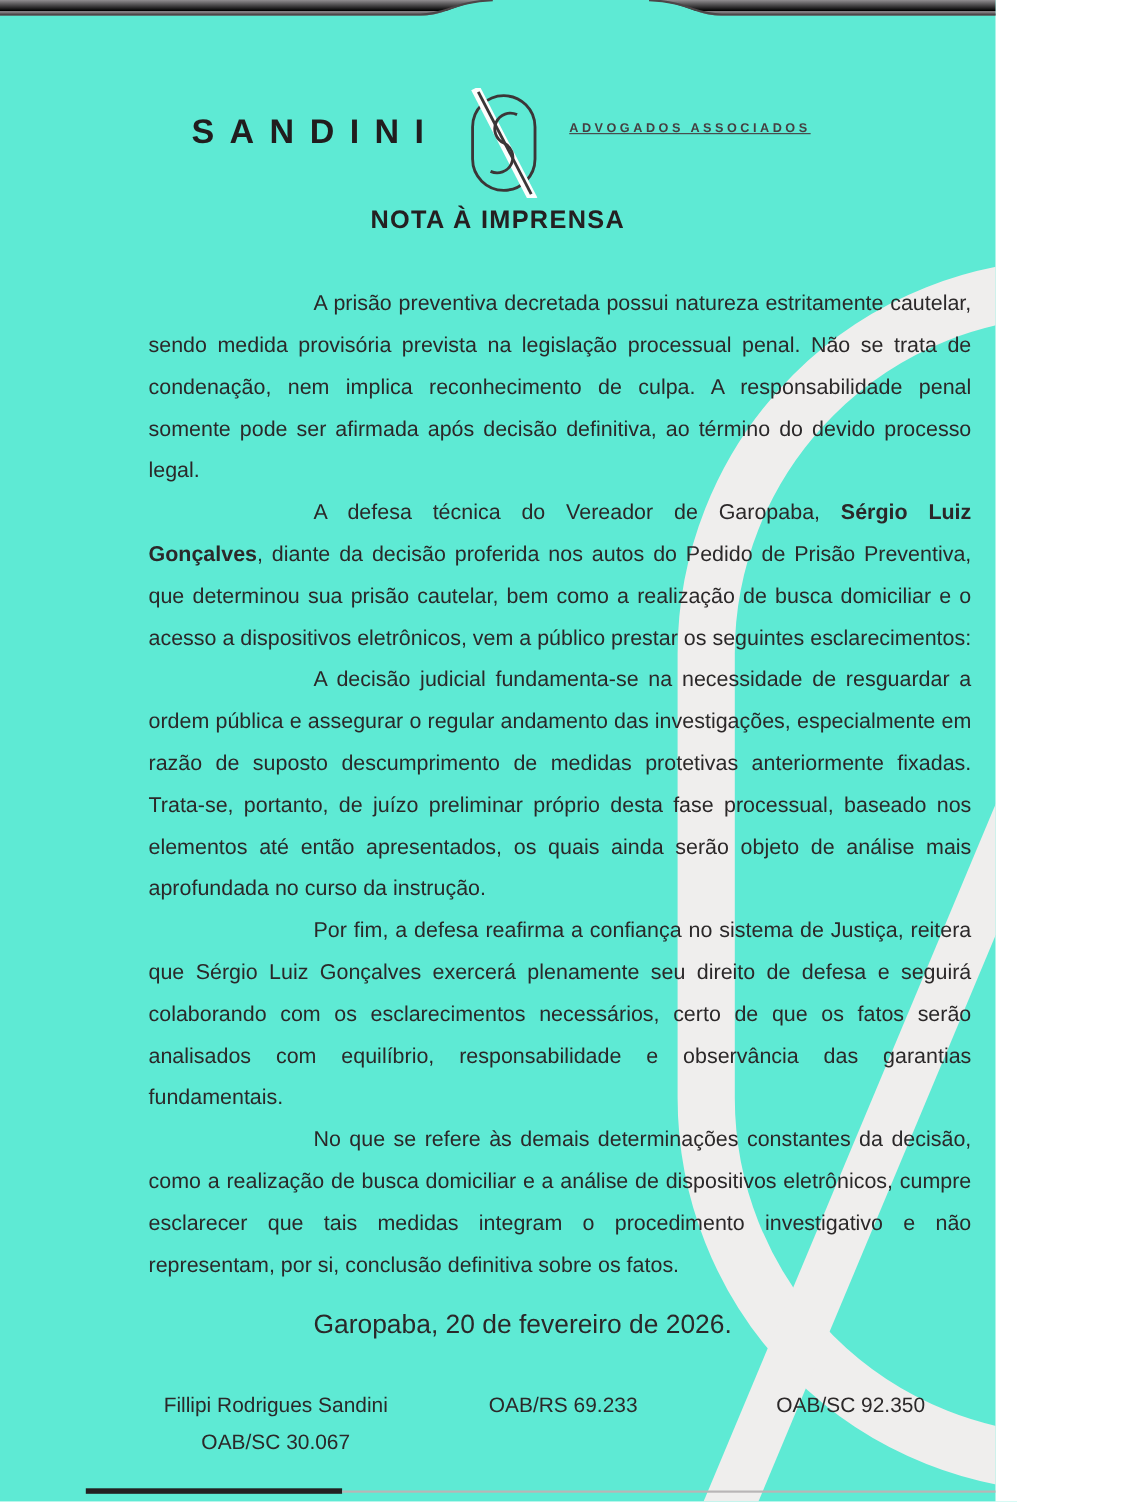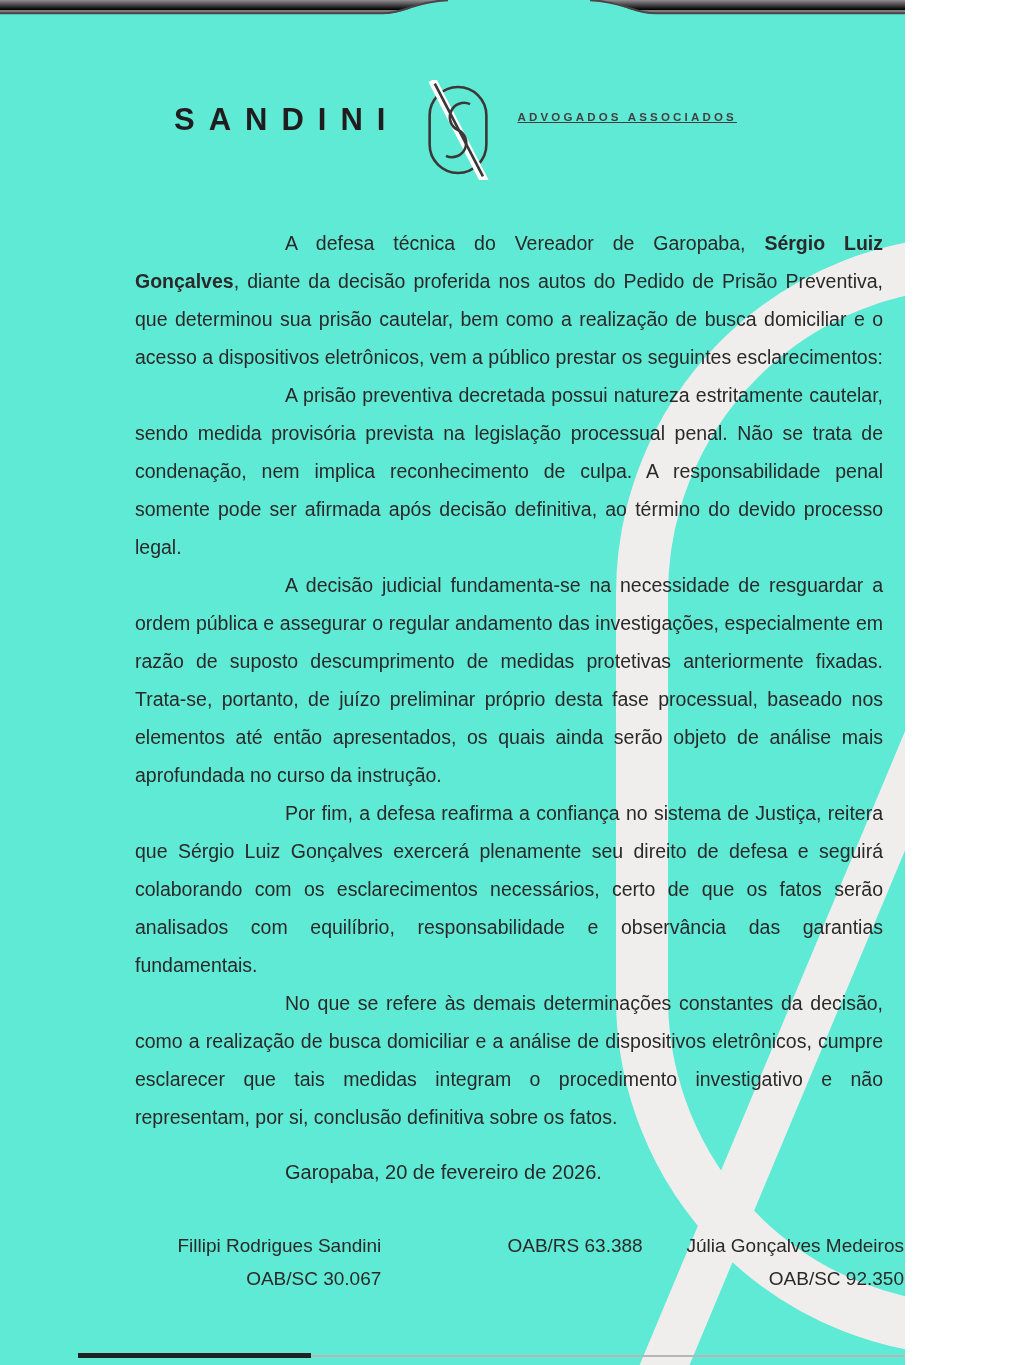--- a/index.html
+++ b/index.html
@@ -47,30 +47,30 @@
     width:748px;
     margin:44px 0 0 135px;
     font-size:19.5px;line-height:38px;
     text-align:justify;
   }
   .body-text p{margin:0;text-indent:150px;}
   .body-text .b{font-weight:700;}
   .dateline{
     position:relative;z-index:2;
     margin:17px 0 0 285px;
-    font-size:20px;line-height:38px;
+    font-size:24px;line-height:38px;
   }
   
   .signatures{
     position:relative;z-index:2;
     display:flex;
     margin:38px 0 0 120px;
     width:784px;
   }
-  .sig{flex:1;text-align:right;font-size:19px;line-height:33px;color:#2b2829;}
+  .sig{flex:1;text-align:center;font-size:19px;line-height:33px;color:#2b2829;}
   
   .footer-rule{position:absolute;left:0;bottom:6px;width:1024px;height:6px;z-index:2;}
   .footer-rule .thick{position:absolute;left:78px;top:0;width:233px;height:5px;background:#232021;}
   .footer-rule .thin{position:absolute;left:311px;top:1.5px;width:624px;height:2px;background:#b8b5b6;}
 </style>
 </head>
 <body>
 
 <div class="page">
 
@@ -98,41 +98,41 @@
     <div class="brand">SANDINI</div>
     <svg class="logo-mark" viewBox="0 0 100 116" aria-hidden="true">
       <rect x="17" y="8" width="66" height="100" rx="33" fill="none" stroke="#3b3637" stroke-width="3"></rect>
       <line x1="20" y1="0" x2="81" y2="118" stroke="#fdfdfd" stroke-width="10"></line>
       <path d="M64,28 A16.5,16.5 0 1 0 50,58 A16.5,16.5 0 1 1 36,88" fill="none" stroke="#3b3637" stroke-width="3"></path>
       <line x1="23" y1="4" x2="79" y2="112" stroke="#3b3637" stroke-width="3"></line>
     </svg>
     <div class="tagline">ADVOGADOS ASSOCIADOS</div>
   </div>
 
+  <div class="doc-title">NOTA À IMPRENSA</div>
 
   <div class="body-text">
+    <p>A prisão preventiva decretada possui natureza estritamente cautelar, sendo medida provisória prevista na legislação processual penal. Não se trata de condenação, nem implica reconhecimento de culpa. A responsabilidade penal somente pode ser afirmada após decisão definitiva, ao término do devido processo legal.</p>
     <p><span>A defesa técnica do Vereador de Garopaba, </span><span class="b">Sérgio Luiz Gonçalves</span><span>, diante da decisão proferida nos autos do Pedido de Prisão Preventiva, que determinou sua prisão cautelar, bem como a realização de busca domiciliar e o acesso a dispositivos eletrônicos, vem a público prestar os seguintes esclarecimentos:</span></p>
-    <p>A prisão preventiva decretada possui natureza estritamente cautelar, sendo medida provisória prevista na legislação processual penal. Não se trata de condenação, nem implica reconhecimento de culpa. A responsabilidade penal somente pode ser afirmada após decisão definitiva, ao término do devido processo legal.</p>
     <p>A decisão judicial fundamenta-se na necessidade de resguardar a ordem pública e assegurar o regular andamento das investigações, especialmente em razão de suposto descumprimento de medidas protetivas anteriormente fixadas. Trata-se, portanto, de juízo preliminar próprio desta fase processual, baseado nos elementos até então apresentados, os quais ainda serão objeto de análise mais aprofundada no curso da instrução.</p>
     <p>Por fim, a defesa reafirma a confiança no sistema de Justiça, reitera que Sérgio Luiz Gonçalves exercerá plenamente seu direito de defesa e seguirá colaborando com os esclarecimentos necessários, certo de que os fatos serão analisados com equilíbrio, responsabilidade e observância das garantias fundamentais.</p>
     <p>No que se refere às demais determinações constantes da decisão, como a realização de busca domiciliar e a análise de dispositivos eletrônicos, cumpre esclarecer que tais medidas integram o procedimento investigativo e não representam, por si, conclusão definitiva sobre os fatos.</p>
   </div>
 
   <div class="dateline">Garopaba, 20 de fevereiro de 2026.</div>
 
   <div class="signatures">
     <div class="sig">
       <div>Fillipi Rodrigues Sandini</div>
       <div>OAB/SC 30.067</div>
     </div>
     <div class="sig">
-      <div>OAB/RS 63.388</div>
+      <div>OAB/RS 69.233</div>
     </div>
     <div class="sig">
-      <div>Júlia Gonçalves Medeiros</div>
       <div>OAB/SC 92.350</div>
     </div>
   </div>
 
   <div class="footer-rule">
     <div class="thick"></div>
     <div class="thin"></div>
   </div>
 
 </div>

